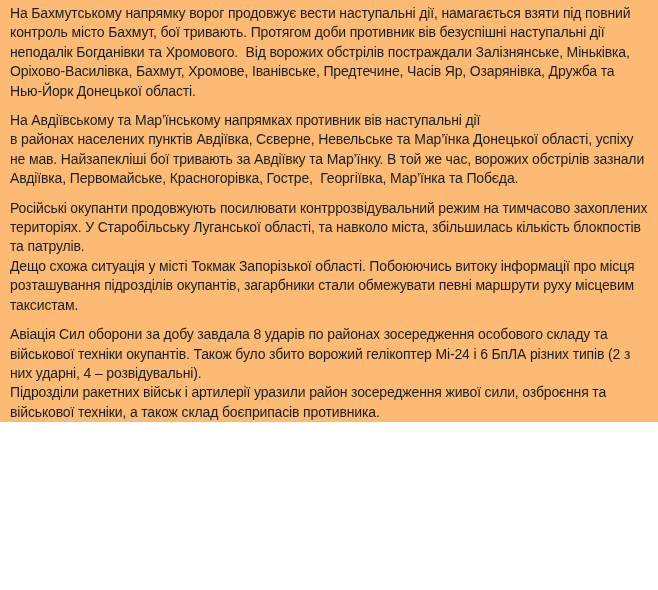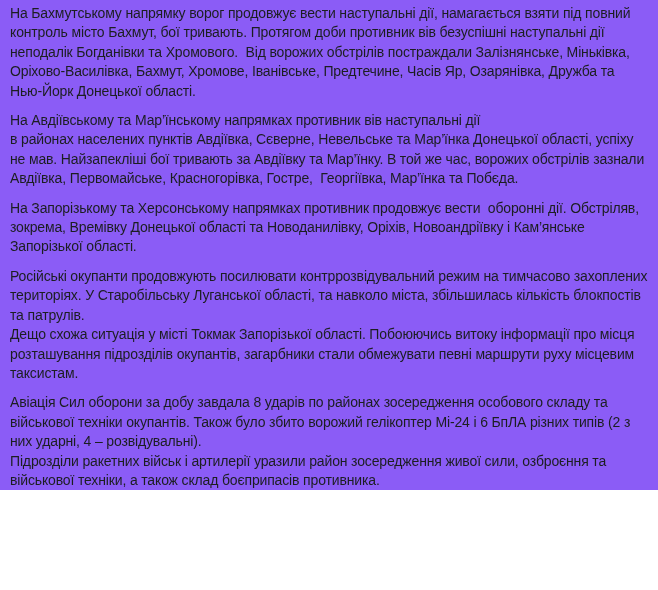--- a/index.html
+++ b/index.html
@@ -15,35 +15,34 @@
   }
   .post {
     box-sizing: border-box;
     width: 658px;
     padding: 4px 10px 0 10px;
     font-family: "Liberation Sans", "DejaVu Sans", sans-serif;
     font-size: 14px;
     line-height: 19.4px;
     letter-spacing: -0.15px;
     color: #1c1e21;
-    background: #8b5cf6;
+    background: #fdba74;
   }
   .post p {
     margin: 0 0 10px 0;
     white-space: pre-wrap;
   }
   .post p:last-child {
     margin-bottom: 13px;
   }
 </style>
 </head>
 <body>
 
 <div class="post">
   <p>На Бахмутському напрямку ворог продовжує вести наступальні дії, намагається взяти під повний контроль місто Бахмут, бої тривають. Протягом доби противник вів безуспішні наступальні дії неподалік Богданівки та Хромового.  Від ворожих обстрілів постраждали Залізнянське, Міньківка, Оріхово-Василівка, Бахмут, Хромове, Іванівське, Предтечине, Часів Яр, Озарянівка, Дружба та Нью-Йорк Донецької області.</p>
   <p>На Авдіївському та Мар’їнському напрямках противник вів наступальні дії
 в районах населених пунктів Авдіївка, Сєверне, Невельське та Мар’їнка Донецької області, успіху не мав. Найзапекліші бої тривають за Авдіївку та Мар’їнку. В той же час, ворожих обстрілів зазнали Авдіївка, Первомайське, Красногорівка, Гостре,  Георгіївка, Мар’їнка та Побєда.</p>
-  <p>На Запорізькому та Херсонському напрямках противник продовжує вести  оборонні дії. Обстріляв, зокрема, Времівку Донецької області та Новоданилівку, Оріхів, Новоандріївку і Кам’янське Запорізької області.</p>
   <p>Російські окупанти продовжують посилювати контррозвідувальний режим на тимчасово захоплених територіях. У Старобільську Луганської області, та навколо міста, збільшилась кількість блокпостів та патрулів.
 Дещо схожа ситуація у місті Токмак Запорізької області. Побоюючись витоку інформації про місця розташування підрозділів окупантів, загарбники стали обмежувати певні маршрути руху місцевим таксистам.</p>
   <p>Авіація Сил оборони за добу завдала 8 ударів по районах зосередження особового складу та військової техніки окупантів. Також було збито ворожий гелікоптер Мі-24 і 6 БпЛА різних типів (2 з них ударні, 4 – розвідувальні).
 Підрозділи ракетних військ і артилерії уразили район зосередження живої сили, озброєння та військової техніки, а також склад боєприпасів противника.</p>
 </div>
 
 </body></html>

